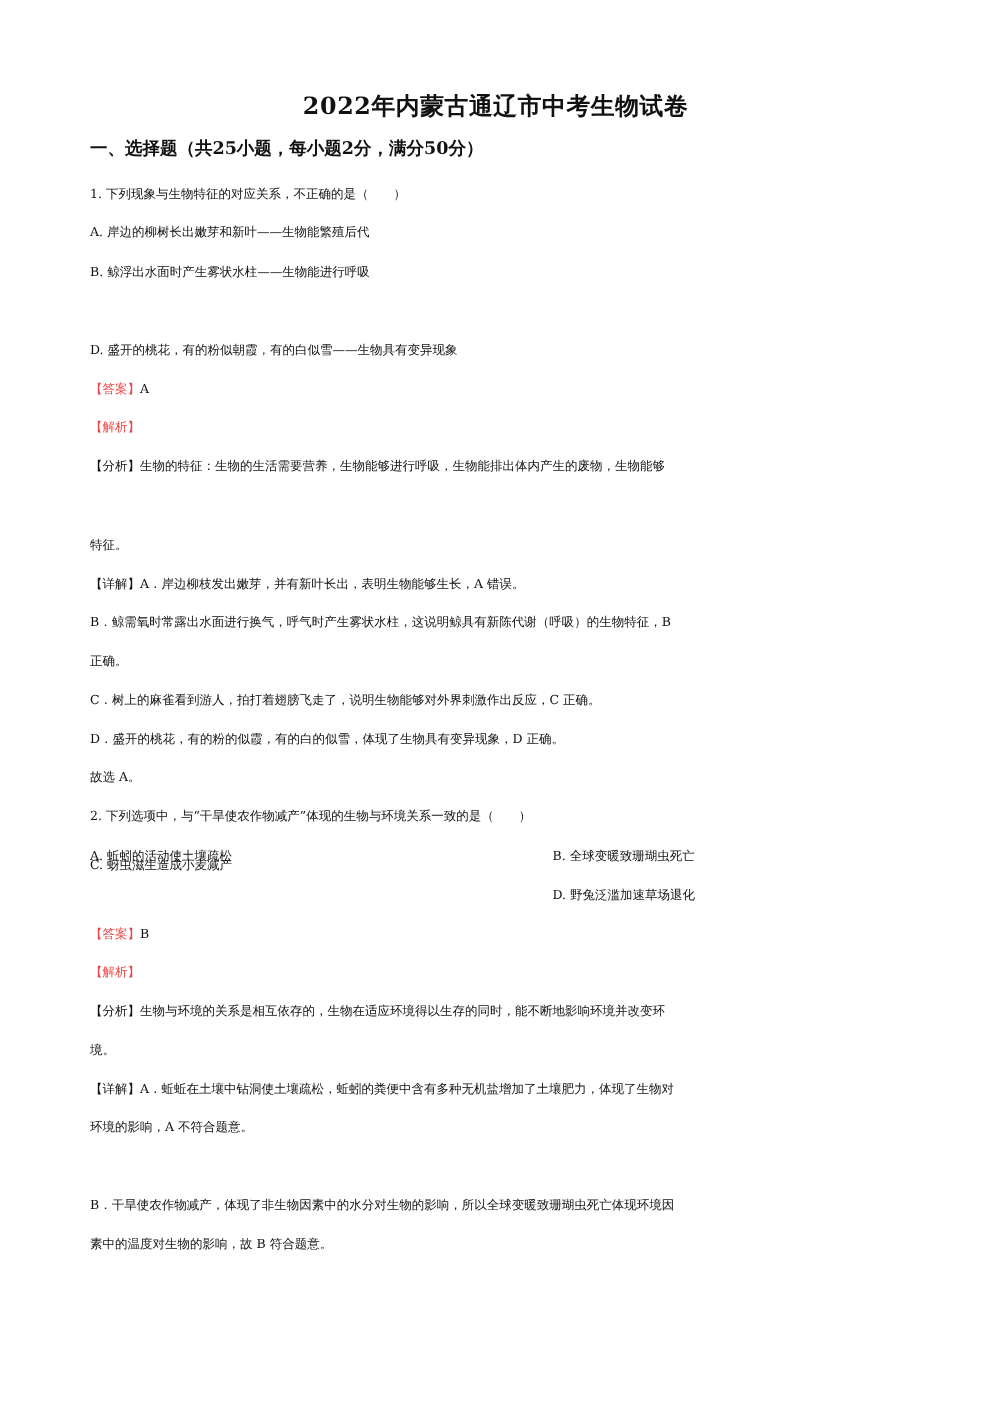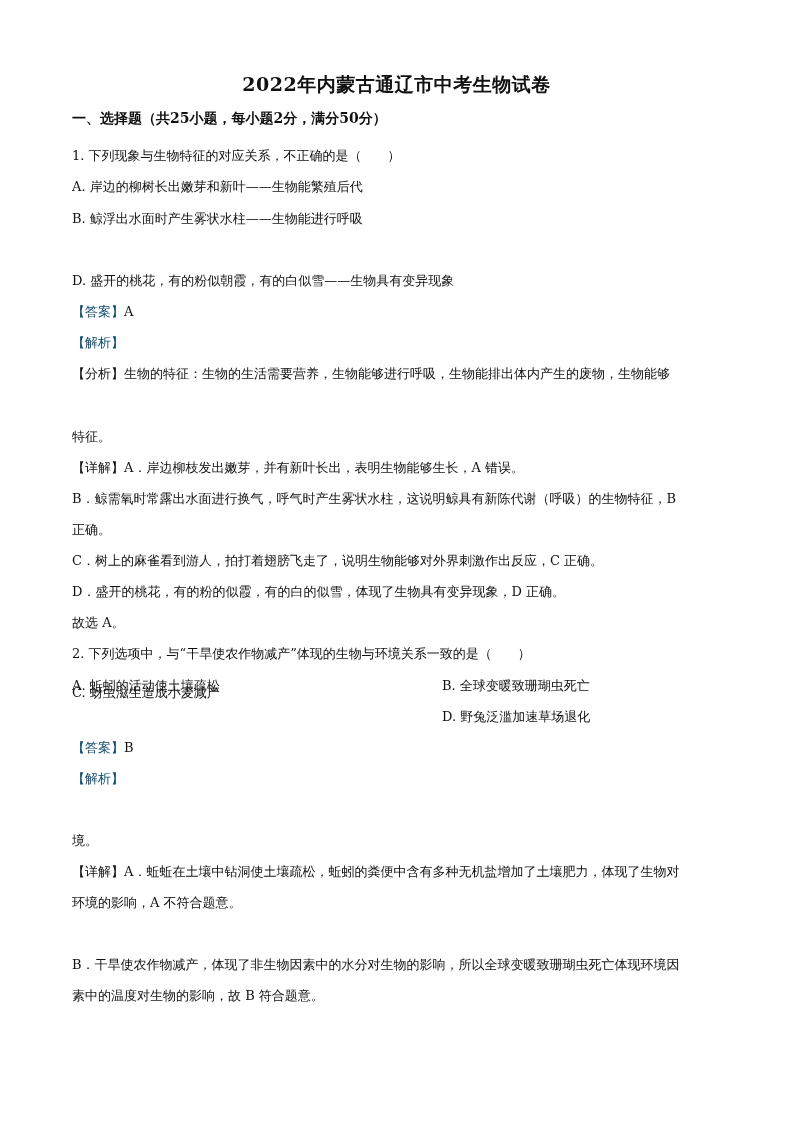--- a/index.html
+++ b/index.html
@@ -2,22 +2,22 @@
 <html><head>
 <meta charset="utf-8">
 <style>
   html, body { margin:0; padding:0; background:#ffffff; }
   body { width:793px; height:1122px; position:relative; overflow:hidden;
          font-family:"DejaVu Serif","Liberation Serif",serif; color:#111; }
   .page { position:absolute; left:0; top:0; width:672px; height:1122px; }
   .title { position:absolute; top:72px; left:0; width:793px; text-align:center;
            font-size:19px; font-weight:bold; letter-spacing:0.5px; }
   .section { position:absolute; left:72px; top:110px; font-size:14px; font-weight:bold; }
-  .line { position:absolute; left:72px; font-size:13px; white-space:nowrap; line-height:18px; }
-  .blue { color:#0c4a6e; }
+  .line { position:absolute; left:72px; font-size:10px; white-space:nowrap; line-height:18px; }
+  .blue { color:#ef4444; }
   .col2 { left:397px;margin-left:45px; }
 </style>
 </head>
 <body>
 
 <div class="page">
   <div class="title">2022年内蒙古通辽市中考生物试卷</div>
   <div class="section">一、选择题（共25小题，每小题2分，满分50分）</div>
 
   <div class="line" style="top:147px">1. 下列现象与生物特征的对应关系，不正确的是（　　）</div>
@@ -43,20 +43,23 @@
 
   <div class="line" style="top:645px">2. 下列选项中，与“干旱使农作物减产”体现的生物与环境关系一致的是（　　）</div>
   <div class="line" style="top:677px">A. 蚯蚓的活动使土壤疏松</div>
   <div class="line col2" style="top:677px">B. 全球变暖致珊瑚虫死亡</div>
   <div class="line" style="top:684px">C. 蚜虫滋生造成小麦减产</div>
   <div class="line col2" style="top:708px">D. 野兔泛滥加速草场退化</div>
   <div class="line" style="top:739px">
     <span class="blue">【答案】</span><span>B</span>
   </div>
   <div class="line blue" style="top:770px">【解析】</div>
+  <div class="line" style="top:801px">
+    <span>【分析】</span><span>生物与环境的关系是相互依存的，生物在适应环境得以生存的同时，能不断地影响环境并改变环</span>
+  </div>
   <div class="line" style="top:832px">境。</div>
   <div class="line" style="top:863px">
     <span>【详解】</span><span>A．蚯蚯在土壤中钻洞使土壤疏松，蚯蚓的粪便中含有多种无机盐增加了土壤肥力，体现了生物对</span>
   </div>
   <div class="line" style="top:894px">环境的影响，A 不符合题意。</div>
   <div class="line" style="top:956px">B．干旱使农作物减产，体现了非生物因素中的水分对生物的影响，所以全球变暖致珊瑚虫死亡体现环境因</div>
   <div class="line" style="top:987px">素中的温度对生物的影响，故 B 符合题意。</div>
 </div>
 
 </body></html>

